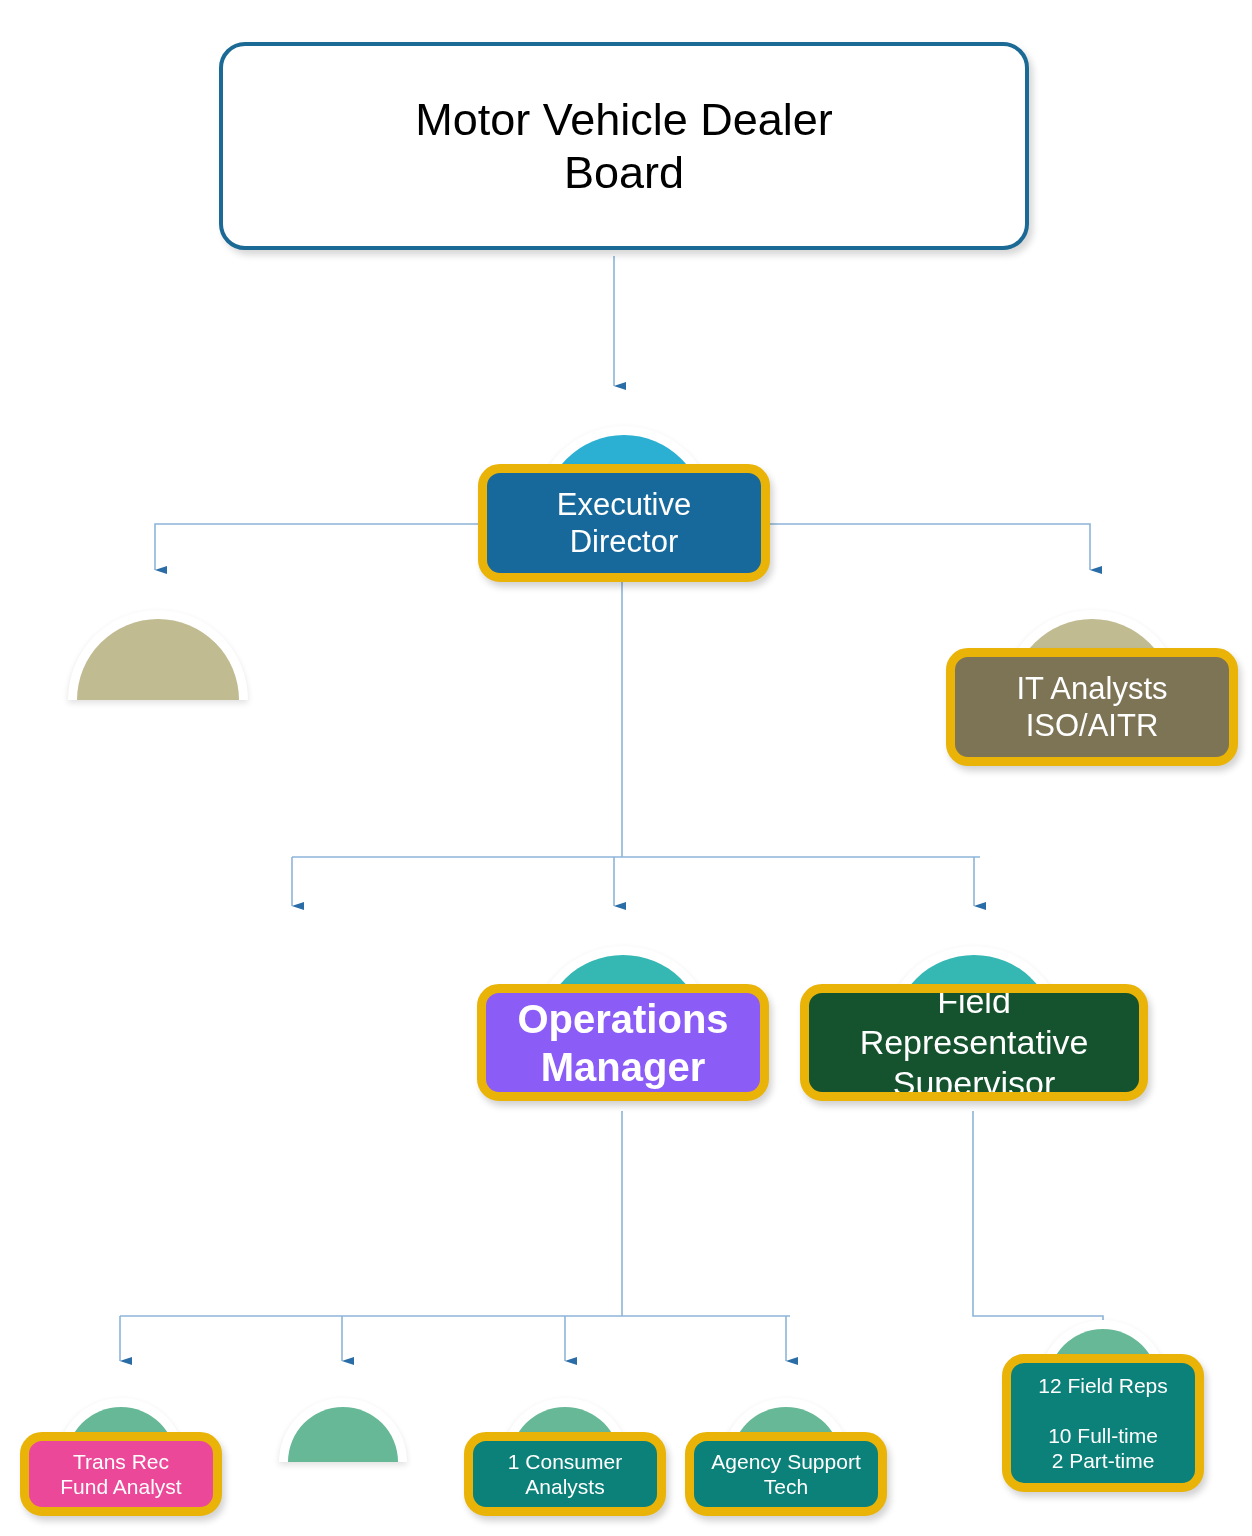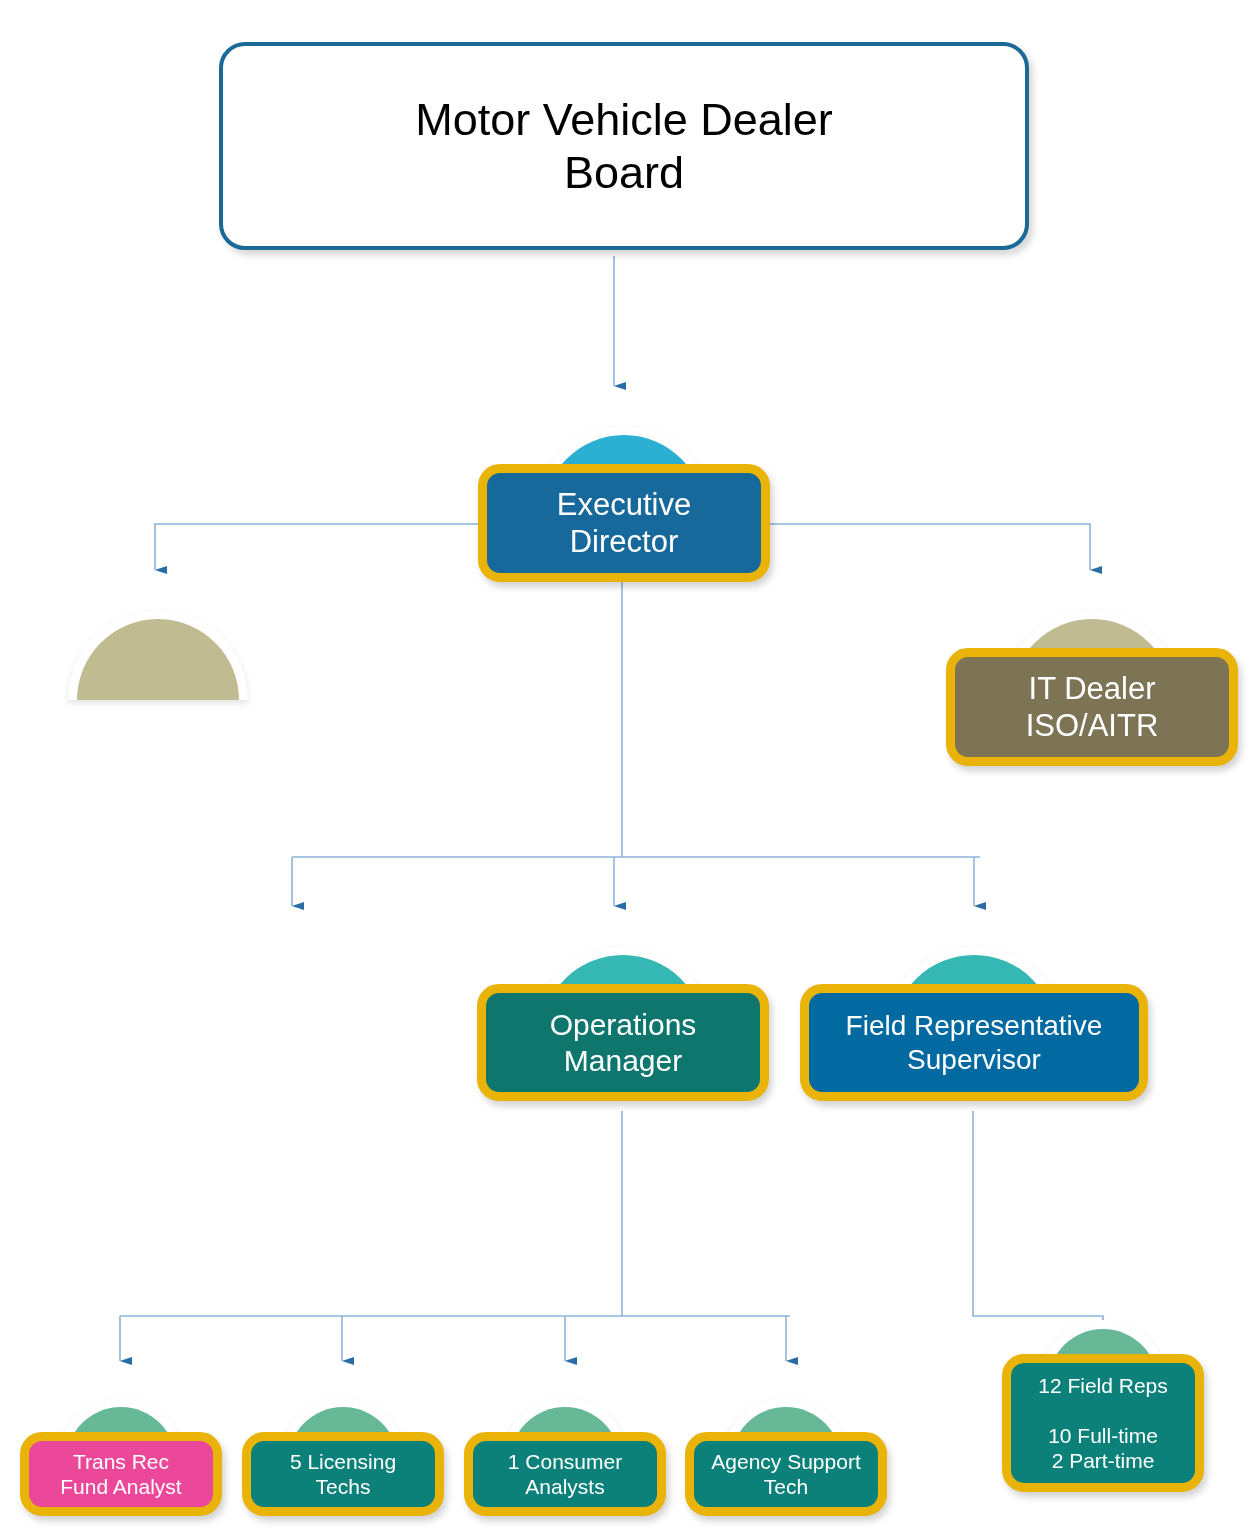--- a/index.html
+++ b/index.html
@@ -134,56 +134,52 @@
     </div>
   </div>
 
   <div class="node" style="left:12px; top:576px; width:292px; height:156px;">
     <div class="dome" style="top:0; width:180px; height:90px; background:#c0bb91;"></div>
   </div>
 
   <div class="node" style="left:946px; top:576px; width:292px; height:156px;">
     <div class="dome" style="top:0; width:180px; height:90px; background:#c0bb91;"></div>
     <div class="plate" style="left:0; top:38px; width:292px; height:118px; background:#7d7355; font-size:31px;">
-      <div class="label">IT Dealer
+      <div class="label">IT Analysts
 ISO/AITR</div>
     </div>
   </div>
 
 
   <div class="node" style="left:477px; top:912px; width:292px; height:155px;">
     <div class="dome" style="top:0; width:180px; height:88px; background:#35b7b3;"></div>
-    <div class="plate" style="left:0; top:38px; width:292px; height:117px; background:#0f766e; font-size:30px;">
+    <div class="plate" style="left:0; top:38px; width:292px; height:117px; background:#8b5cf6; font-size:40px;font-weight:bold;">
       <div class="label">Operations
 Manager</div>
     </div>
   </div>
 
   <div class="node" style="left:800px; top:912px; width:348px; height:155px;">
     <div class="dome" style="top:0; width:180px; height:88px; background:#35b7b3;"></div>
-    <div class="plate" style="left:0; top:38px; width:348px; height:117px; background:#0369a1; font-size:28px;">
+    <div class="plate" style="left:0; top:38px; width:348px; height:117px; background:#14532d; font-size:34px;">
       <div class="label">Field Representative
 Supervisor</div>
     </div>
   </div>
 
   <div class="node" style="left:20px; top:1364px; width:202px; height:118px;">
     <div class="dome" style="top:0; width:128px; height:64px; background:#66b896;"></div>
     <div class="plate" style="left:0; top:34px; width:202px; height:84px; background:#ec4899; font-size:21px;">
       <div class="label">Trans Rec
 Fund Analyst</div>
     </div>
   </div>
 
   <div class="node" style="left:242px; top:1364px; width:202px; height:118px;">
     <div class="dome" style="top:0; width:128px; height:64px; background:#66b896;"></div>
-    <div class="plate" style="left:0; top:34px; width:202px; height:84px; background:#0b8179; font-size:21px;">
-      <div class="label">5 Licensing
-Techs</div>
-    </div>
   </div>
 
   <div class="node" style="left:464px; top:1364px; width:202px; height:118px;">
     <div class="dome" style="top:0; width:128px; height:64px; background:#66b896;"></div>
     <div class="plate" style="left:0; top:34px; width:202px; height:84px; background:#0b8179; font-size:21px;">
       <div class="label">1 Consumer
 Analysts</div>
     </div>
   </div>
 

